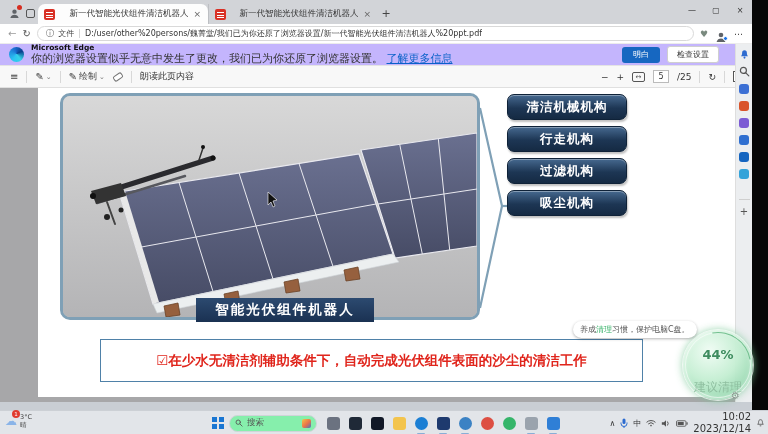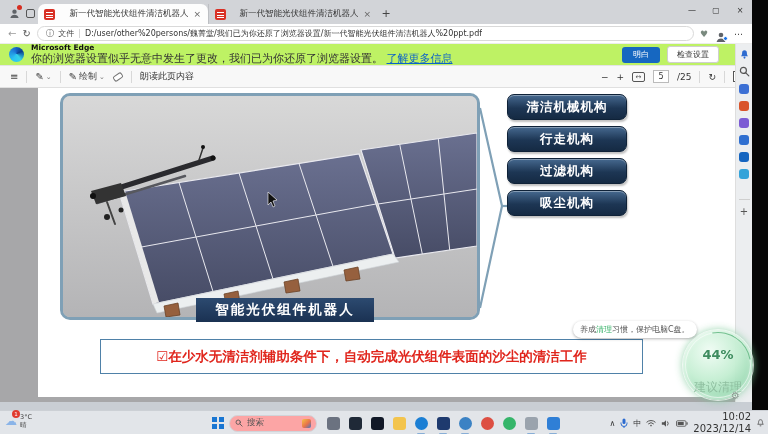--- a/index.html
+++ b/index.html
@@ -40,21 +40,21 @@
   .addr-info { color:#666; font-size:8.5px; }
   .addr-sep { color:#c4c4c4; }
   .addr-url { overflow:hidden; text-overflow:ellipsis; color:#333; }
   .addr-right { display:flex; align-items:center; gap:7px; }
   .heart-g { color:#7a8a7f; font-size:9px; }
   .avatar-wrap { position:relative; width:12px; height:12px; }
   .blue-dot { position:absolute; right:-1px; bottom:-1px; width:5px; height:5px; border-radius:50%; background:#1a73e8; border:1px solid #fff; }
   .more-g { color:#444; font-size:9px; letter-spacing:1px; }
 
   
-  .notifbar { height:22px; background:#bef264; border-bottom:1px solid #e4e4e4; display:flex; align-items:center; gap:7px; padding:0 9px; }
+  .notifbar { height:22px; background:#c4b5fd; border-bottom:1px solid #e4e4e4; display:flex; align-items:center; gap:7px; padding:0 9px; }
   .edge-logo { width:15px; height:15px; border-radius:50%;
     background: conic-gradient(from 210deg at 50% 45%, #2bc3f2, #1b6fd4 35%, #0a3f8f 60%, #35d2e8 82%, #2bc3f2); }
   .notif-texts { flex:1; line-height:1.2; overflow:hidden; white-space:nowrap; }
   .notif-app { font-size:7.5px; font-weight:bold; color:#111; }
   .notif-msg { font-size:11px; color:#333; }
   .notif-link { color:#0b62c9; text-decoration:underline; }
   .btn-primary { background:#1667c1; color:#fff; font-size:8px; padding:2.5px 11px; border-radius:3px; border:none; }
   .btn-secondary { background:#fff; color:#333; font-size:8px; padding:2px 9px; border-radius:3px; border:1px solid #cfcfcf; margin-right:24px; }
 
   
@@ -78,21 +78,21 @@
   .caption { position:absolute; left:158px; top:210px; width:178px; height:24px;
     background:linear-gradient(180deg,#2c4a70,#1a3152); color:#fff; font-weight:bold; font-size:13.5px;
     display:flex; align-items:center; justify-content:center; letter-spacing:2px; }
   .bracket { position:absolute; left:440px; top:16px; }
   .labels { position:absolute; left:469px; top:6px; width:120px; }
   .comp-btn { height:26px; margin-bottom:6px; border-radius:7px;
     background:linear-gradient(180deg,#46698f,#1d3654 55%,#152a43);
     border:1px solid #0f2238; box-shadow: inset 0 1px 0 rgba(255,255,255,.35), 1px 2px 2px rgba(0,0,0,.25);
     color:#fff; font-weight:bold; font-size:12.5px; letter-spacing:1px;
     display:flex; align-items:center; justify-content:center; }
-  .note { position:absolute; left:62px; top:251px; width:543px; height:35px;
+  .note { position:absolute; left:62px; top:251px; width:543px; height:43px;
     border:1px solid #4f81a8; background:#fff; color:#e0251c; font-weight:bold; font-size:13.5px;
     display:flex; align-items:center; justify-content:center; white-space:nowrap; }
 
   
   .sidebar { position:absolute; top:44px; right:0; width:17px; height:358px; background:#eceef0; border-left:1px solid #dedede;
     display:flex; flex-direction:column; align-items:center; padding-top:5px; gap:6px; }
   .sb-it { width:11px; height:11px; display:flex; align-items:center; justify-content:center; }
   .sb-shape { width:10px; height:10px; border-radius:3px; background:var(--c,#888); }
   .sb-div { width:11px; height:1px; background:#cfcfcf; margin-top:14px; }
   .sb-plus { color:#555; font-size:10px; }
@@ -116,21 +116,21 @@
   
   .taskbar { position:absolute; left:0; bottom:0; width:768px; height:24px; background:#e2e5e9; border-top:1px solid #ccd0d5; }
   .weather { position:absolute; left:5px; top:2px; display:flex; align-items:center; gap:3px; }
   .w-cloud { position:relative; font-size:12px; color:#8ab4e8; line-height:1; }
   .w-badge { position:absolute; top:-3px; left:7px; min-width:8px; height:8px; border-radius:4px; background:#e03b2f; color:#fff;
     font-size:5.5px; line-height:8px; text-align:center; padding:0 1px; }
   .w-txt { font-size:6.5px; color:#444; line-height:1.25; }
   .tb-center { position:absolute; left:212px; top:0; height:24px; display:flex; align-items:center; gap:5px; }
   .start { width:12px; height:12px; display:grid; grid-template-columns:5px 5px; grid-template-rows:5px 5px; gap:1.5px; }
   .start i { background:#1976d2; }
-  .search-pill { width:88px; height:17px; background:#fca5a5; border:1px solid #d0d4d9; border-radius:9px;
+  .search-pill { width:88px; height:17px; background:#86efac; border:1px solid #d0d4d9; border-radius:9px;
     display:flex; align-items:center; gap:4px; padding:0 5px; font-size:8.5px; color:#555; }
   .search-pill .mini { margin-left:auto; width:9px; height:9px; border-radius:2px;
     background:linear-gradient(135deg,#f6c344,#e8734a 55%,#3e78c9); }
   .tb-app { width:22px; height:23px; position:relative; display:flex; align-items:center; justify-content:center; }
   .tb-app .glyph { width:13px; height:13px; border-radius:3px; background:var(--c,#888); }
   .tb-app.round .glyph { border-radius:50%; }
   .tb-app.running::after { content:""; position:absolute; bottom:0; left:7px; right:7px; height:2px; border-radius:2px; background:#88aed6; }
   .tray { position:absolute; right:3px; top:0; height:24px; display:flex; align-items:center; gap:5px; font-size:8px; color:#333; }
   .tray svg { display:block; }
   .dt { text-align:right; font-size:10px; line-height:1.25; color:#333; }

